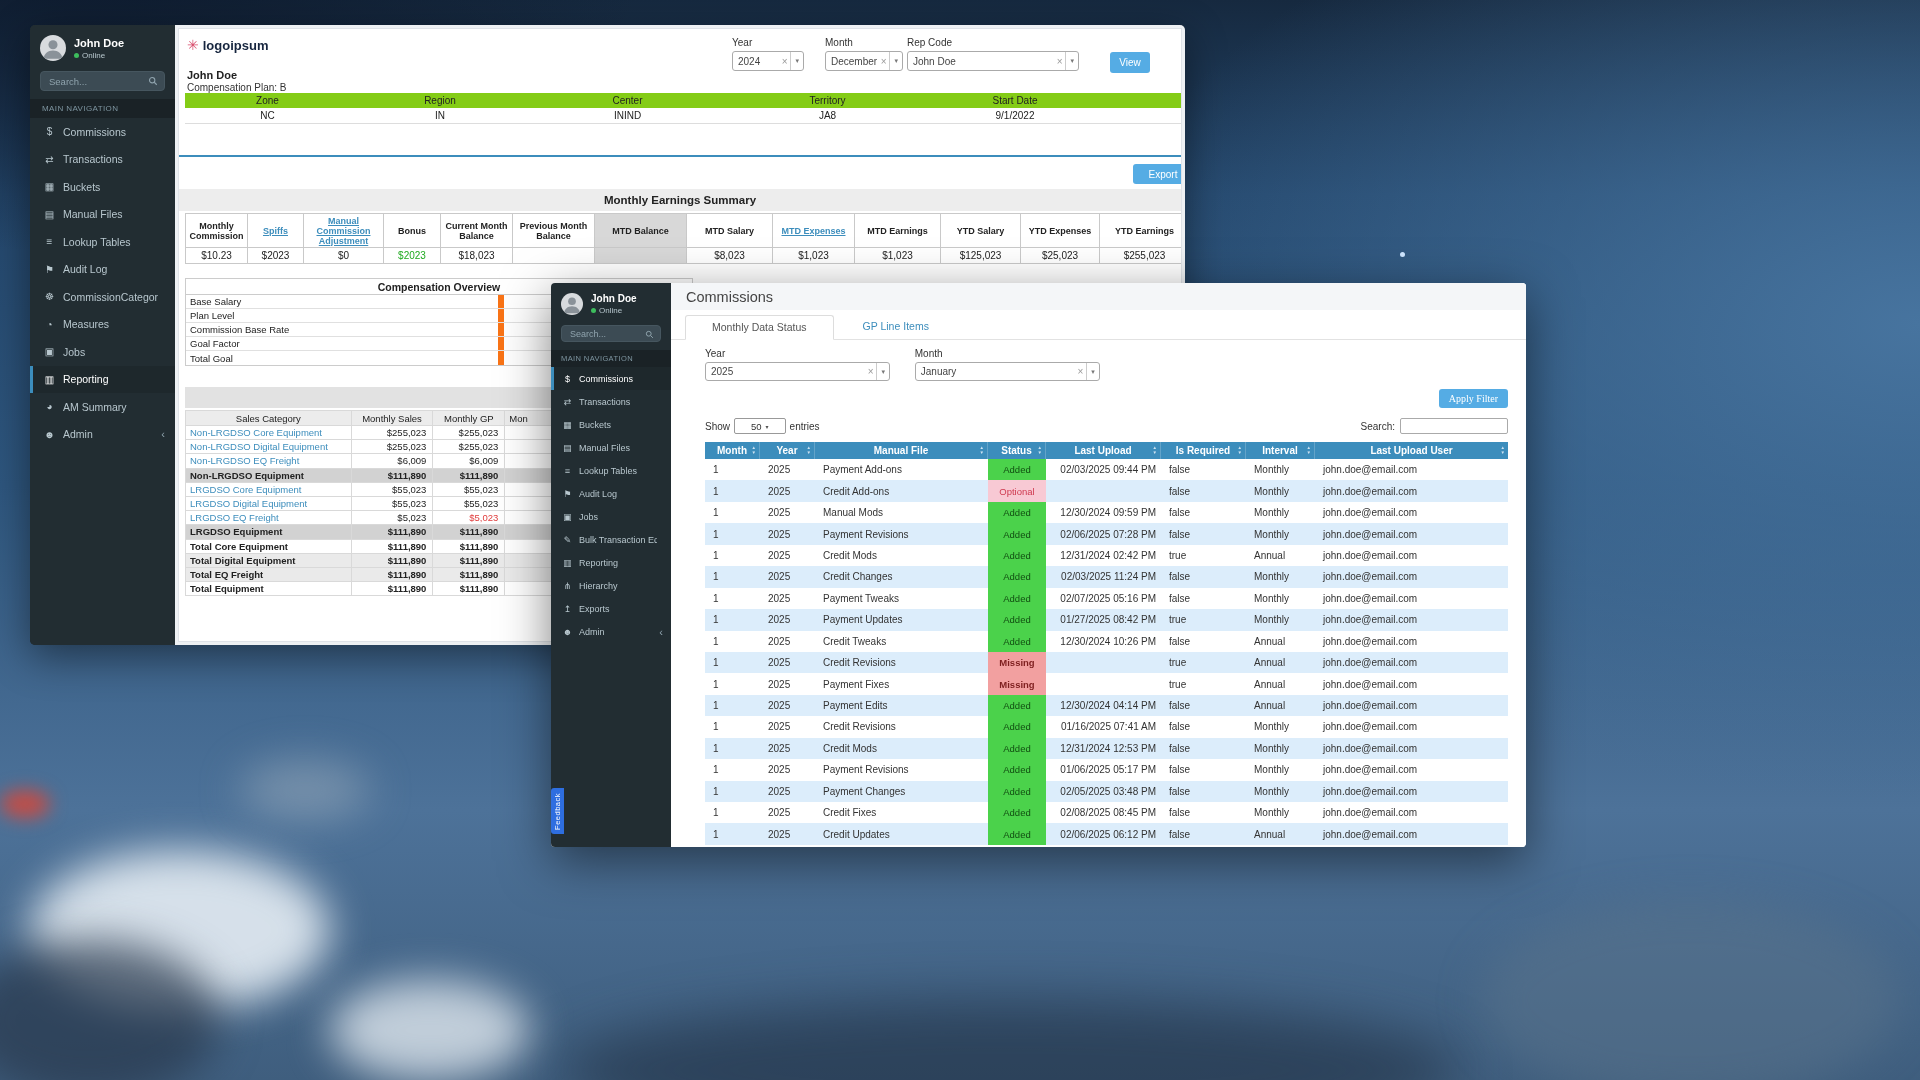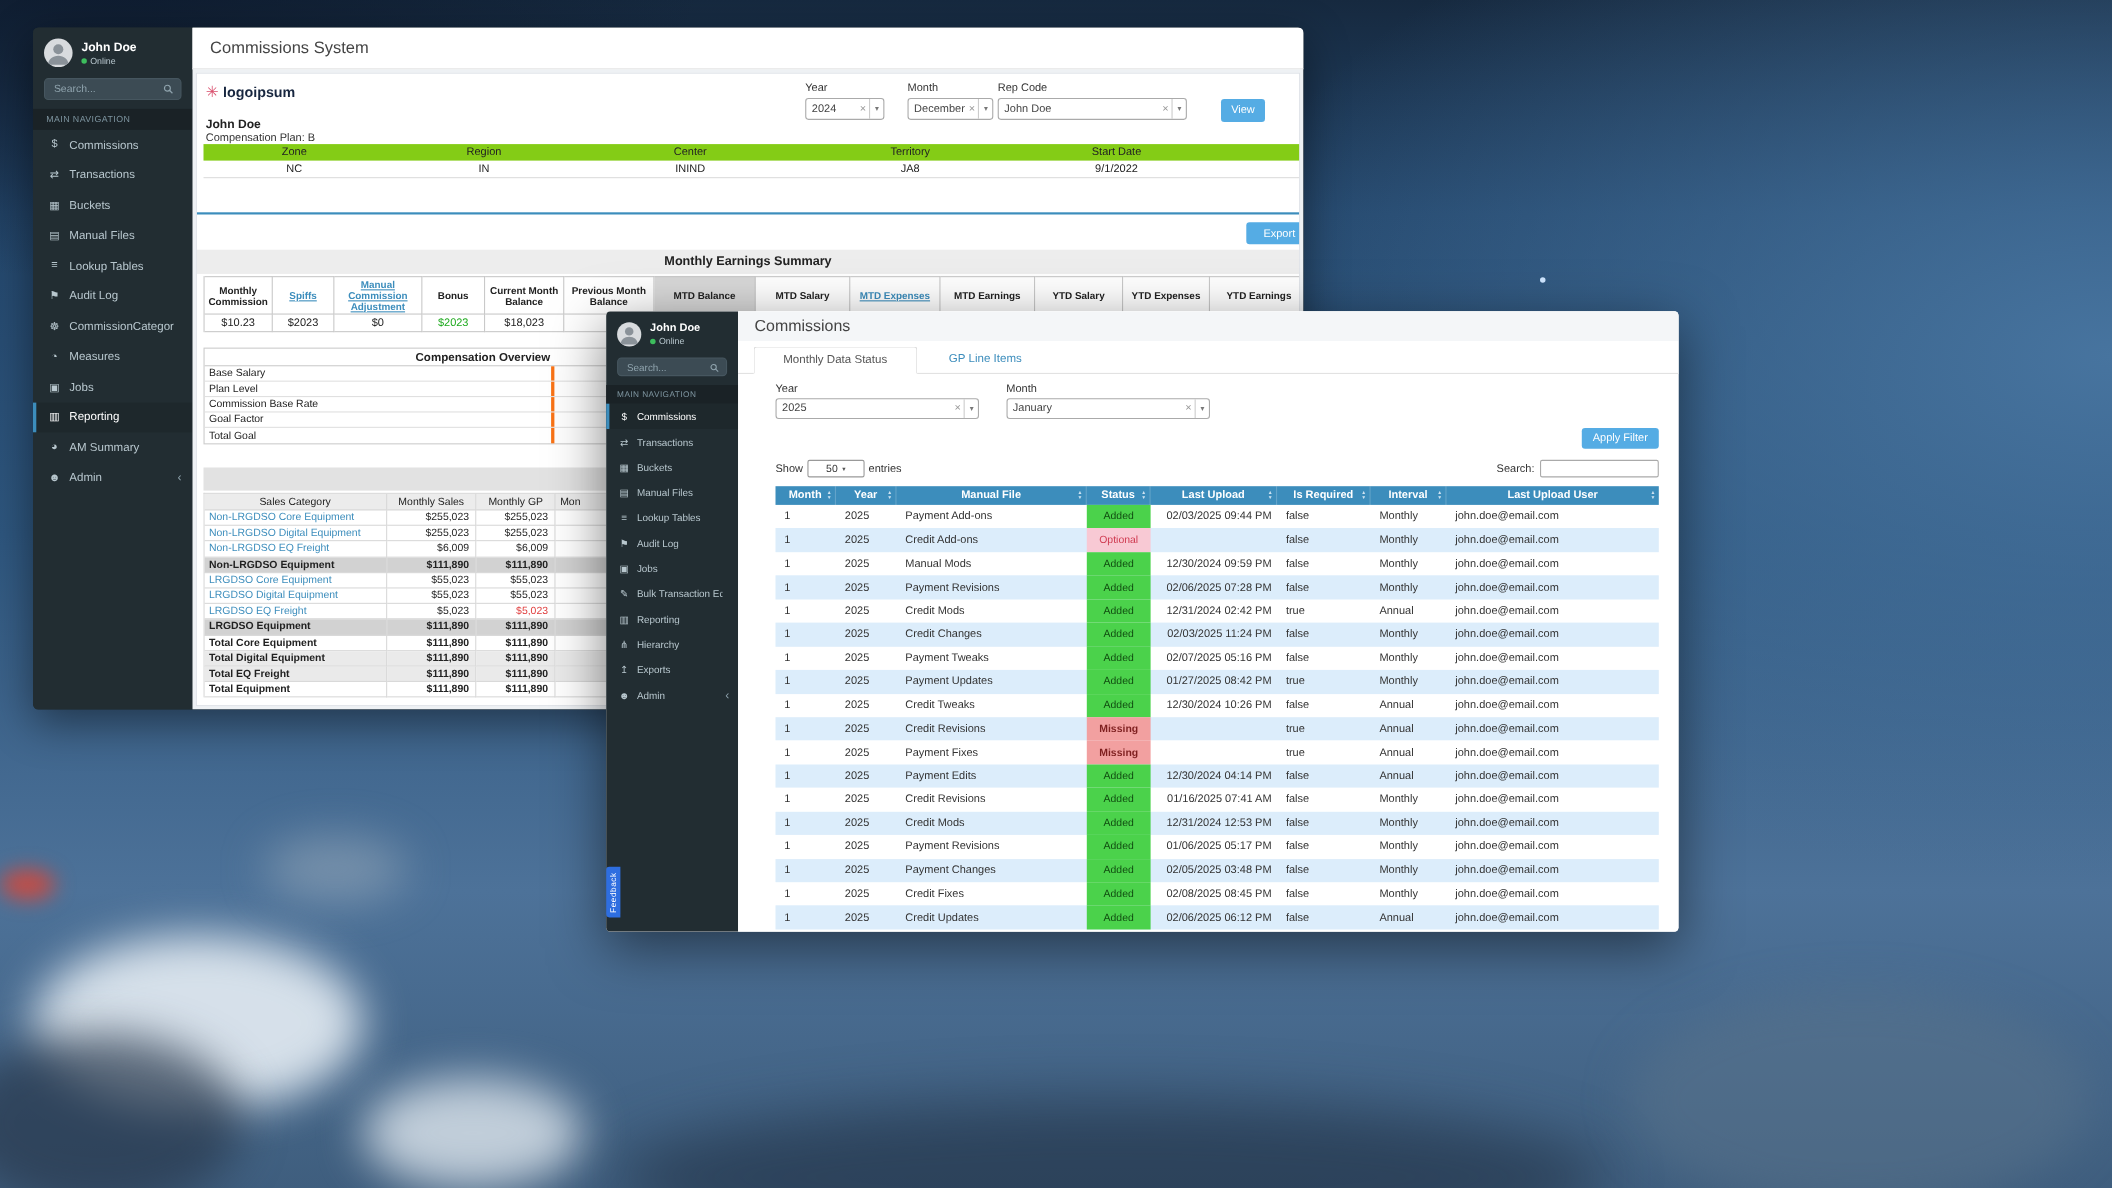--- a/index.html
+++ b/index.html
@@ -82,21 +82,21 @@
   .ev.vs-positive{color:#1faa1f}
   .ecol:nth-of-type(1){width:62px}.ecol:nth-of-type(2){width:56px}.ecol:nth-of-type(3){width:80px}
   .ecol:nth-of-type(4){width:57px}.ecol:nth-of-type(5){width:72px}.ecol:nth-of-type(6){width:82px}
   .ecol:nth-of-type(7){width:92px}.ecol:nth-of-type(8){width:86px}.ecol:nth-of-type(9){width:82px}
   .ecol:nth-of-type(10){width:86px}.ecol:nth-of-type(11){width:80px}.ecol:nth-of-type(12){width:79px}
   .ecol:nth-of-type(13){width:90px}
   .ctable{position:absolute;left:0;top:243px;width:508px;border:1px solid #ccc}
   .ct-title{height:16px;display:flex;align-items:center;justify-content:center;font-weight:bold;font-size:10.5px;border-bottom:1px solid #ccc;color:#222}
   .crow{display:flex;height:14px;border-bottom:1px solid #e0e0e0;font-size:9.5px;color:#222;align-items:center}
   .crow:last-of-type{border-bottom:none}
-  .cl{width:318px;padding-left:4px;border-right:3px solid #f97316;height:100%;display:flex;align-items:center}
+  .cl{width:318px;padding-left:4px;border-right:6px solid #f97316;height:100%;display:flex;align-items:center}
   .cv{flex:1}
   .sband{position:absolute;left:0;top:352px;width:540px;height:21px;background:#e2e2e2}
   .stable{position:absolute;left:0;top:375px;width:410px;border-left:1px solid #d9d9d9;border-top:1px solid #d9d9d9;font-size:9.5px}
   .srow{display:flex;height:14.2px}
   .shead{font-weight:normal;background:#ececec;height:15px}
   .sc{border-right:1px solid #d9d9d9;border-bottom:1px solid #d9d9d9;display:flex;align-items:center;height:100%;color:#222;overflow:hidden;white-space:nowrap}
   .c1{width:166px;padding-left:4px}
   .c2{width:82px;justify-content:flex-end;padding-right:6px}
   .c3{width:72px;justify-content:flex-end;padding-right:6px}
   .c4{width:90px}
@@ -119,21 +119,21 @@
   .wf-main{flex:1;min-width:0;display:flex;flex-direction:column;background:#fff;position:relative}
   .wf-header{height:27px;background:#f4f6f8;display:flex;align-items:center;padding-left:15px;font-size:14.5px;color:#444;flex:none}
   .tabs{display:flex;align-items:flex-end;padding:4px 14px 0;border-bottom:1px solid #e2e2e2;gap:2px;flex:none;background:#fff}
   .tab{font-size:10.5px;padding:5px 26px 6px;color:#3c8dbc;border:1px solid transparent;cursor:pointer}
   .tab.a-true{color:#555;background:#fff;border-color:#ddd;border-radius:3px 3px 0 0;margin-bottom:-1px;border-bottom:1px solid #fff}
   .wf-body{flex:1;padding:8px 18px 0 34px;min-height:0;font-size:10px;color:#333}
   .filter-grp{display:inline-block;vertical-align:top;width:185px;margin-right:22px}
   .filter-grp .flabel{display:block;font-size:10px;margin-bottom:3px}
   .wf-body .sel{height:19px}
   .apply-row{display:flex;justify-content:flex-end;margin-top:8px}
-  .btn-primary{background:#55ace4;color:#fff;font-size:10px;border:none;border-radius:3px;padding:4px 10px;cursor:pointer;font-family:Liberation Sans, sans-serif}
+  .btn-primary{background:#55ace4;color:#fff;font-size:10px;border:none;border-radius:3px;padding:4px 10px;cursor:pointer;font-family:Liberation Serif, serif}
   .ctrl-row{display:flex;justify-content:space-between;align-items:center;margin-top:10px}
   .show-grp{display:flex;align-items:center;gap:4px}
   .mini-sel{border:1px solid #999;border-radius:2px;height:16px;display:flex;align-items:center;gap:4px;padding:0 16px;font-size:9.5px;background:#fff;cursor:pointer}
   .mini-sel .car{font-size:6px;color:#555}
   .search-grp{display:flex;align-items:center;gap:5px}
   .search-grp input{width:108px;height:16px;border:1px solid #aaa;border-radius:2px;outline:none;font-family:inherit;font-size:10px;padding:0 4px}
   .ftable{margin-top:8px}
   .fhead,.frow{display:grid;grid-template-columns:55px 55px 173px 58px 115px 85px 69px 1fr}
   .fhead{background:#3c8dbc;height:17px}
   .fh{position:relative;display:flex;align-items:center;justify-content:center;color:#fff;font-weight:bold;font-size:10px;border-right:1px solid rgba(255,255,255,.2);cursor:pointer}
@@ -260,23 +260,20 @@
 
         <div class="nav-item">
           <span class="nav-ic">☻</span>
           <span class="nav-lbl">Admin</span>
           <span class="nav-chev">‹</span>
         </div>
       </nav>
   </aside>
 
   <div class="wb-main">
-    <div class="wb-header">
-      <span>Commissions System</span>
-    </div>
     <div class="card">
       <div class="report">
         <div class="logo-row">
           <span class="logo-mark">✳</span>
           <span class="logo-text">logoipsum</span>
         </div>
         <div class="emp-name">John Doe</div>
         <div class="emp-plan">Compensation Plan: B</div>
 
         <div class="fg fg-year">

